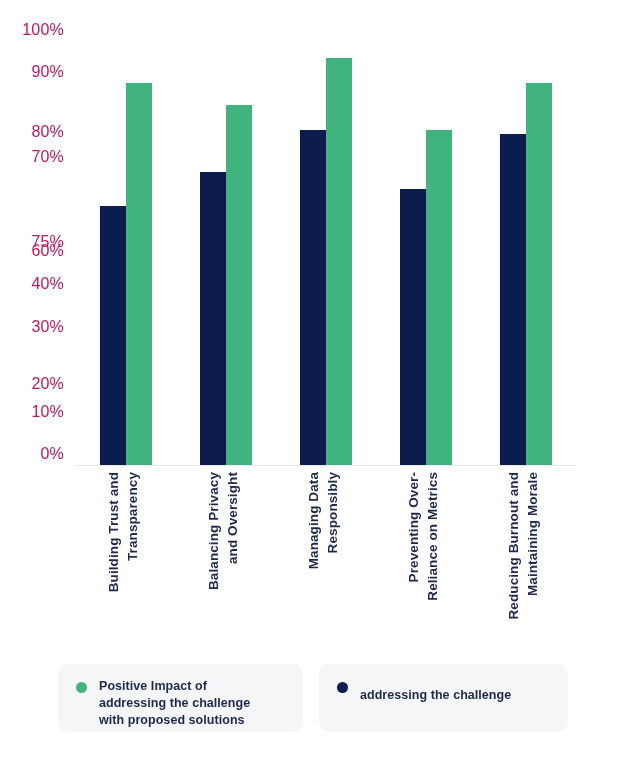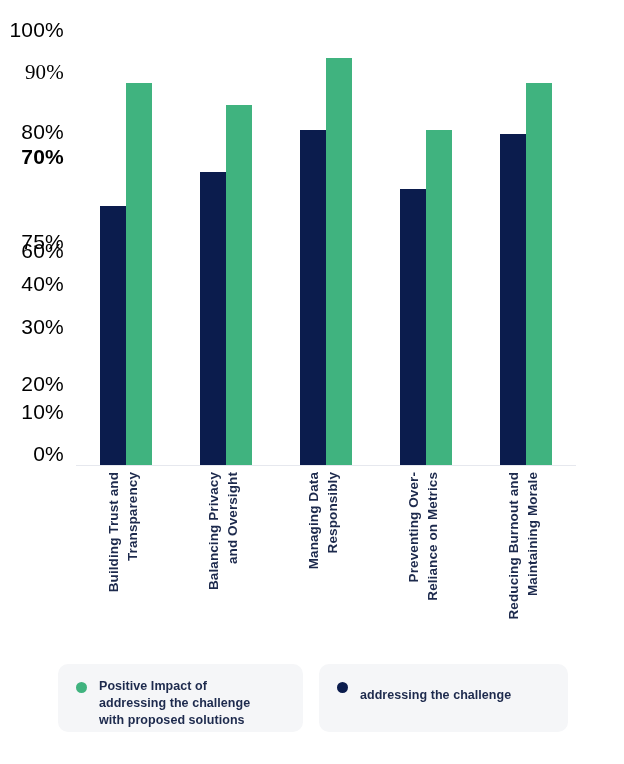--- a/index.html
+++ b/index.html
@@ -33,22 +33,22 @@
     left: 0;
     top: 30px;
     width: 72px;
     height: 436px;
   }
 
   .y-tick {
     position: absolute;
     right: 8px;
     transform: translateY(-50%);
-    font-size: 21px;
-    color: #000000;
+    font-size: 16px;
+    color: #be185d;
     letter-spacing: 0.2px;
     white-space: nowrap;
   }
 
   .plot-area {
     position: absolute;
     left: 76px;
     top: 41px;
     width: 500px;
     height: 424px;
@@ -163,23 +163,23 @@
   <div class="plot-wrap">
 
     <div class="y-axis">
         <div class="y-tick" style="top: 424px;">0%</div>
         <div class="y-tick" style="top: 381.6px;">10%</div>
         <div class="y-tick" style="top: 354px;">20%</div>
         <div class="y-tick" style="top: 296.8px;">30%</div>
         <div class="y-tick" style="top: 254.4px; text-align: right;">40%</div>
         <div class="y-tick" style="top: 212px;">75%</div>
         <div class="y-tick" style="top: 175px; margin-top: 46px;">60%</div>
-        <div class="y-tick" style="top: 127.2px; font-weight: bold;">70%</div>
+        <div class="y-tick" style="top: 127.2px;">70%</div>
         <div class="y-tick" style="top: 84.8px; margin-top: 17px;">80%</div>
-        <div class="y-tick" style="top: 42.4px; font-family: Liberation Serif, serif;">90%</div>
+        <div class="y-tick" style="top: 42.4px;">90%</div>
         <div class="y-tick" style="top: 0px;">100%</div>
       </div>
 
     <div class="baseline"></div>
 
     <div class="plot-area">
         <div class="group" style="left: 0px; width: 100px;">
           <div class="bar negative" title="Building Trust and Transparency — Negative Impact without addressing the challenge: 61%" style="height: 258.64px; background: rgb(11, 28, 77);"></div>
           <div class="bar positive" title="Building Trust and Transparency — Positive Impact of addressing the challenge with proposed solutions: 90%" style="height: 381.6px; background: rgb(64, 179, 127);"></div>
         </div>

